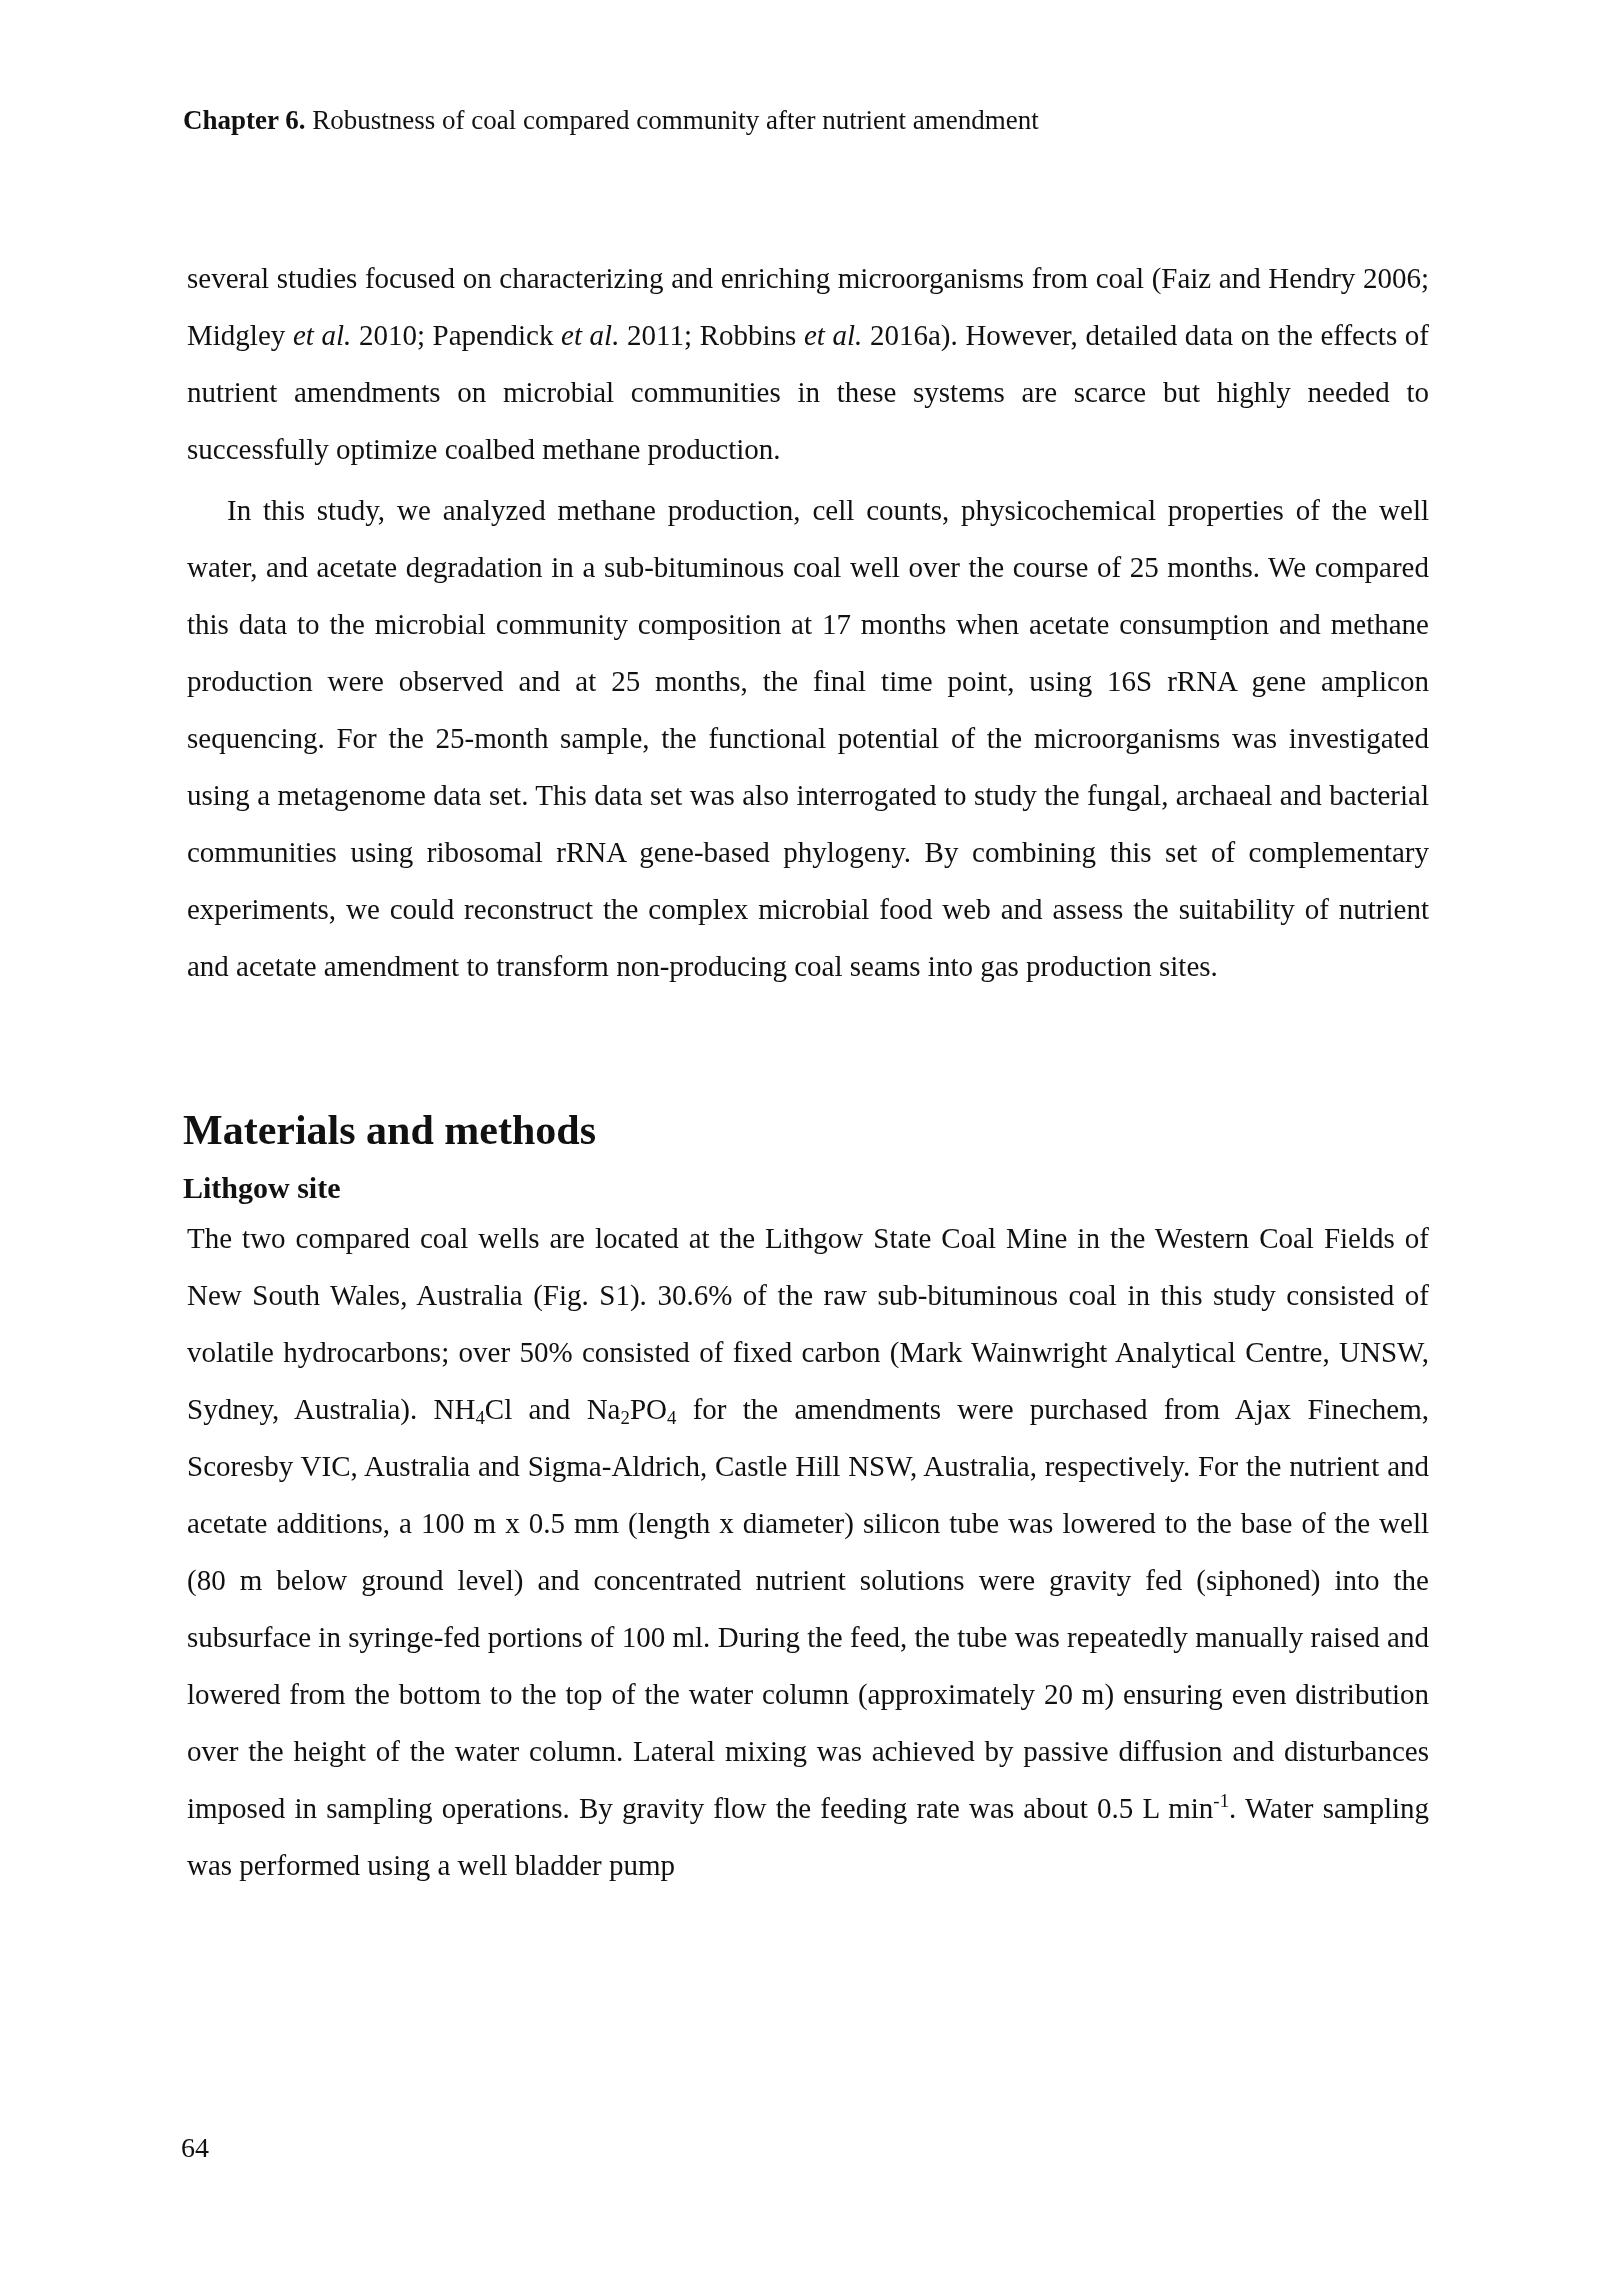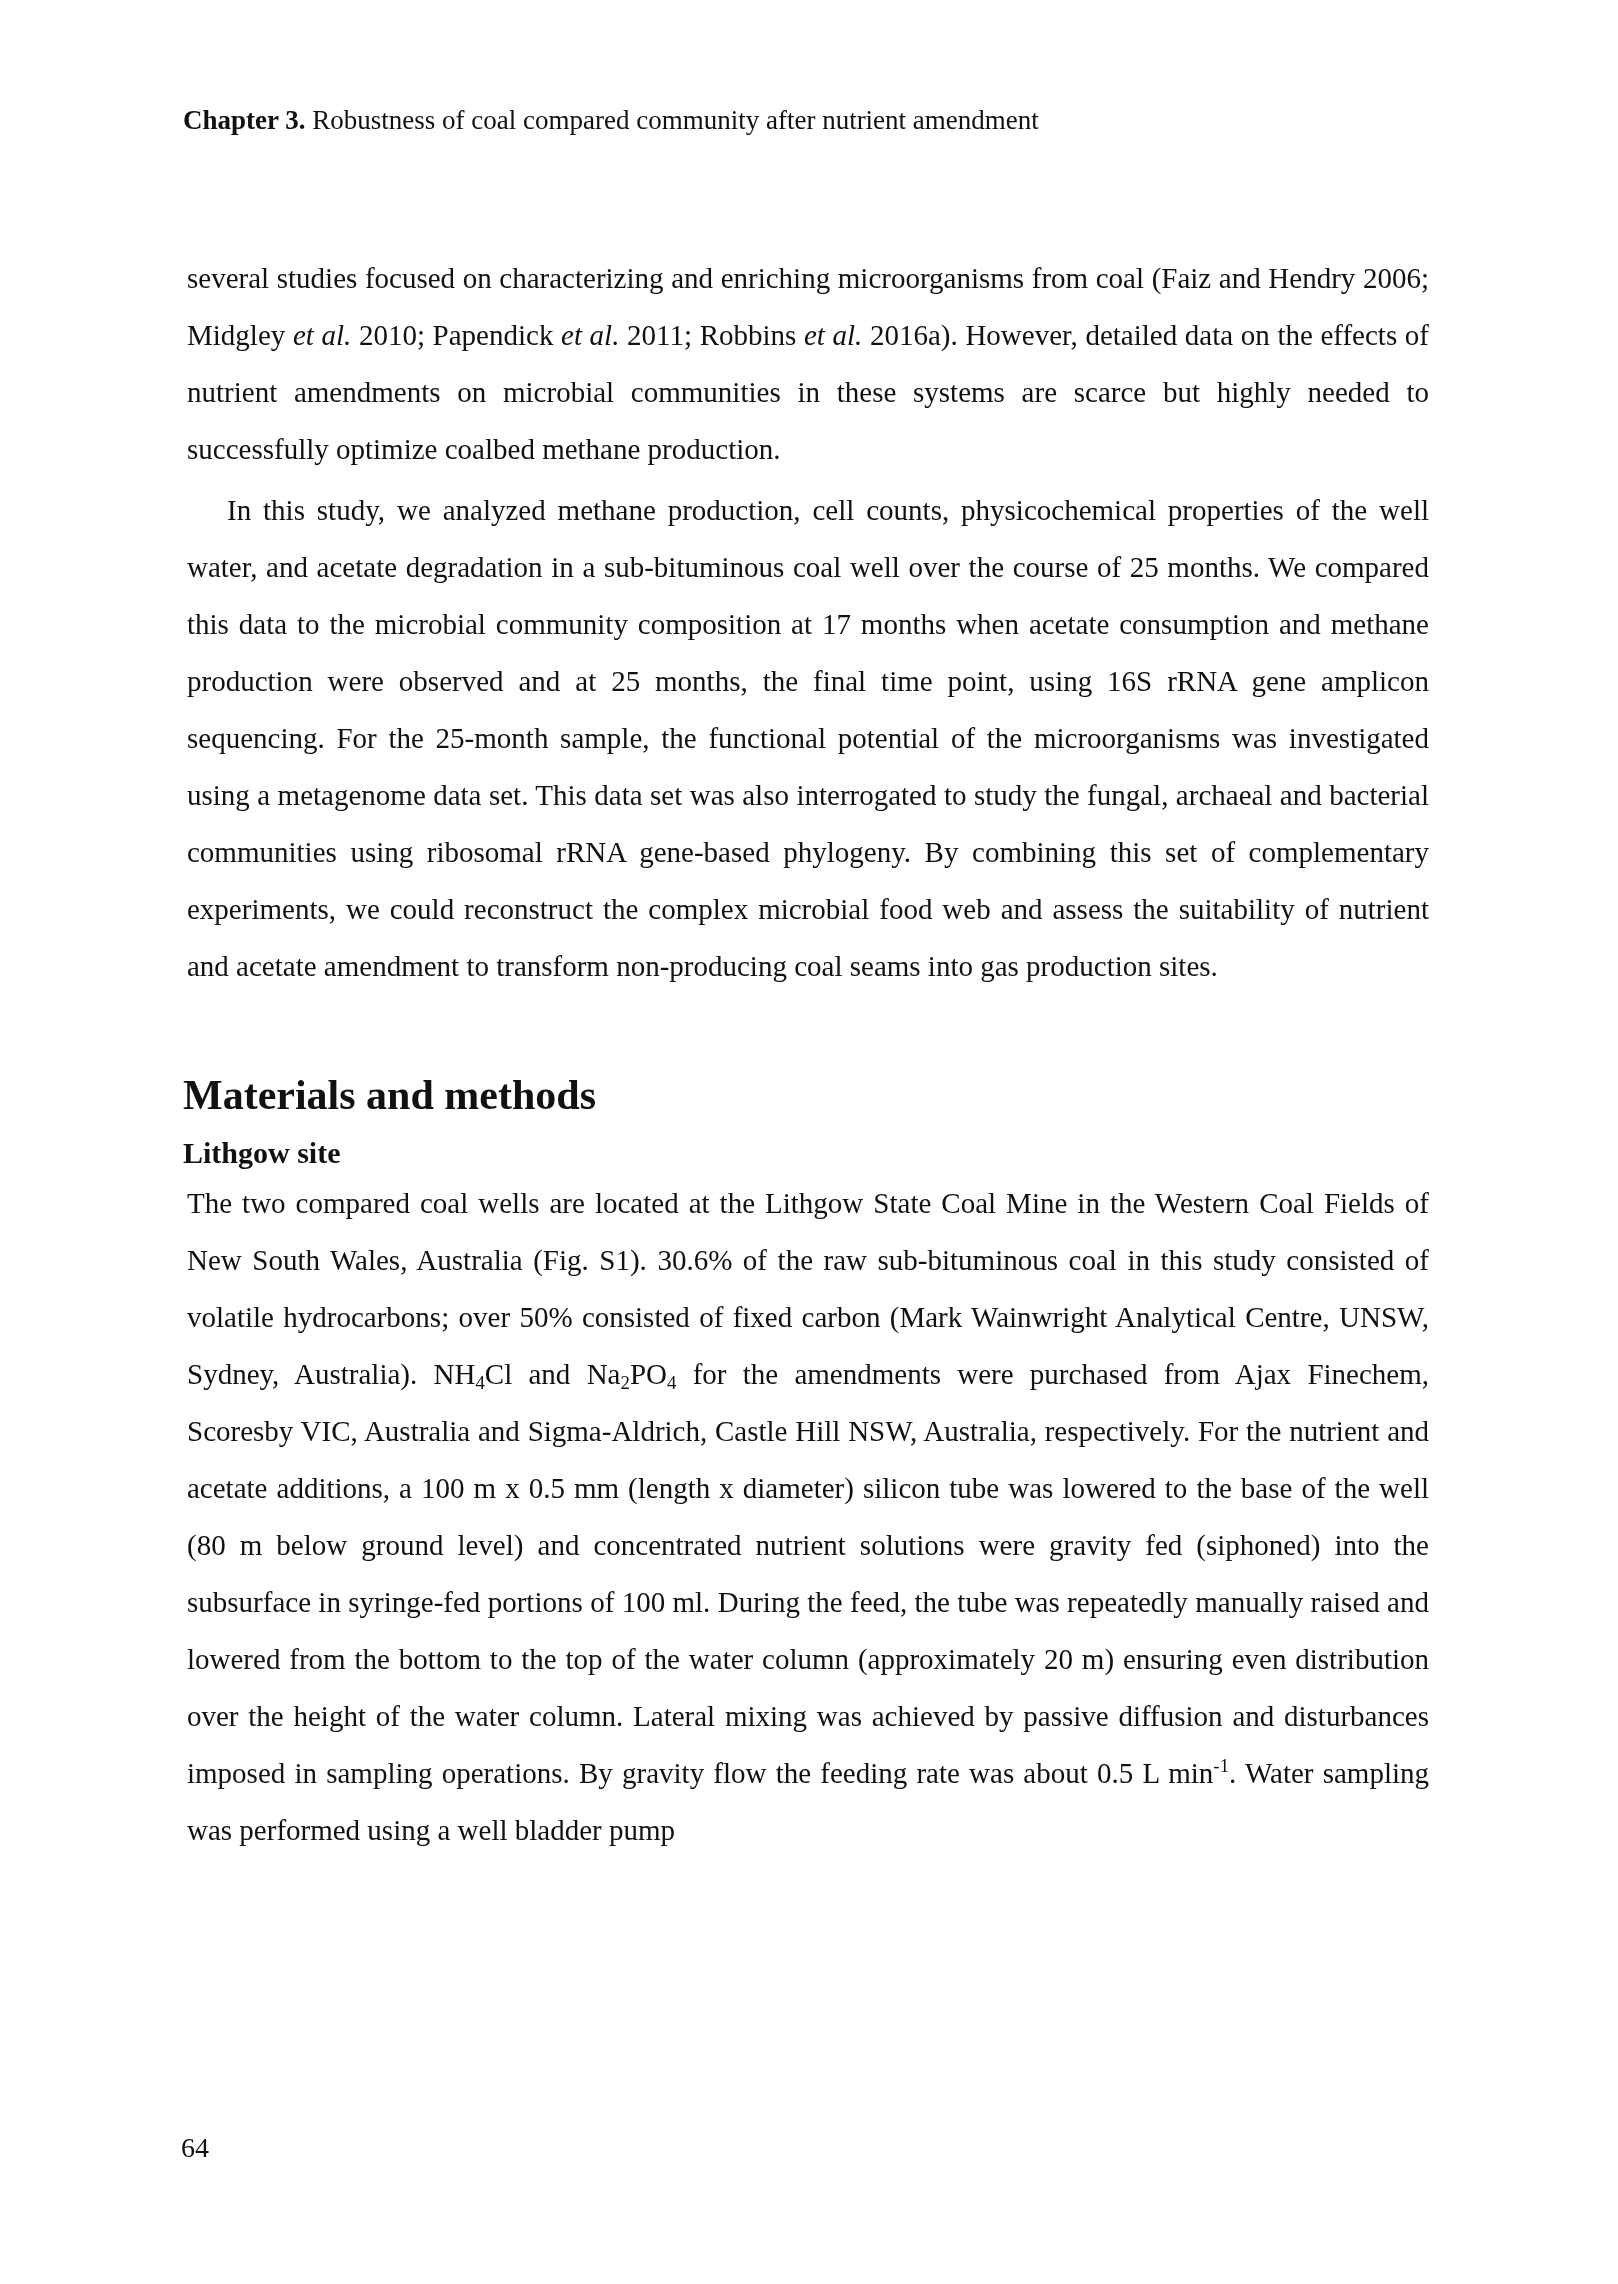--- a/index.html
+++ b/index.html
@@ -42,21 +42,21 @@
       text-indent: 40px;
       font-family: Liberation Serif, serif;
     }
     .para.first {
       margin-bottom: 0;
     }
     .section-heading {
       font-weight: bold;
       font-size: 42px;
       line-height: 53px;
-      margin: 74px 0 0 0;
+      margin: 109px 0 0 0;
     }
     .subsection-heading {
       font-weight: bold;
       font-size: 30px;
       line-height: 38px;
       margin: 12px 0 3px 0;
     }
     .para.sample {
       margin-top: 0;
     }
@@ -71,21 +71,21 @@
       left: 181px;
       top: 2131px;
       font-size: 28px;
       line-height: 33px;
     }
   </style>
 </head>
 <body>
 
 <div class="running-header">
-  <span class="chap-num">Chapter 3.</span>
+  <span class="chap-num">Chapter 6.</span>
   <span>Robustness of coal compared community after nutrient amendment</span>
 </div>
 
 <div class="content">
 
   <p class="para first"><span>several studies focused on characterizing and enriching microorganisms from coal (Faiz and Hendry 2006; Midgley </span><em>et al.</em><span> 2010; Papendick </span><em>et al.</em><span> 2011; Robbins </span><em>et al.</em><span> 2016a). However, detailed data on the effects of nutrient amendments on microbial communities in these systems are scarce but highly needed to successfully optimize coalbed methane production.</span></p>
 
   <p class="para indent">In this study, we analyzed methane production, cell counts, physicochemical properties of the well water, and acetate degradation in a sub-bituminous coal well over the course of 25 months. We compared this data to the microbial community composition at 17 months when acetate consumption and methane production were observed and at 25 months, the final time point, using 16S rRNA gene amplicon sequencing. For the 25-month sample, the functional potential of the microorganisms was investigated using a metagenome data set. This data set was also interrogated to study the fungal, archaeal and bacterial communities using ribosomal rRNA gene-based phylogeny. By combining this set of complementary experiments, we could reconstruct the complex microbial food web and assess the suitability of nutrient and acetate amendment to transform non-producing coal seams into gas production sites.</p>
 
   <h1 class="section-heading">Materials and methods</h1>

